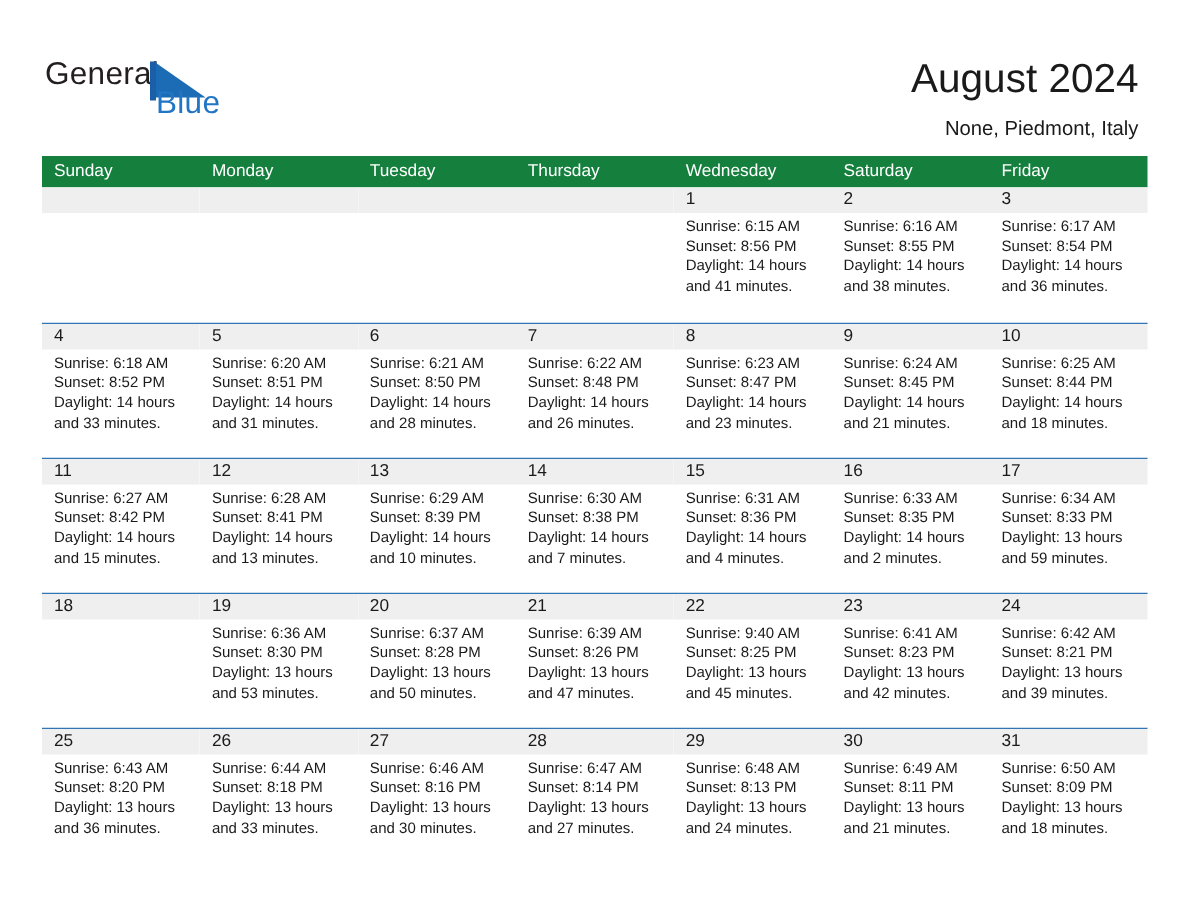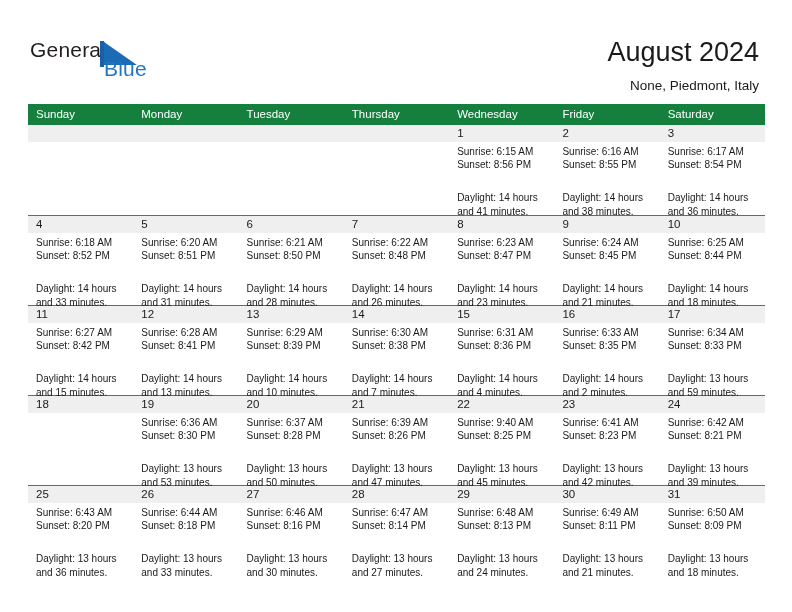--- a/index.html
+++ b/index.html
@@ -159,21 +159,20 @@
     padding: 3px 6px 0 8px;
     font-size: 10px;
     line-height: 13.2px;
     color: #1a1a1a;
   }
   .day-info div {
     white-space: nowrap;
   }
   .day-info .dl {
     white-space: normal;
-    margin-top: 20px;
   }
 </style>
 </head>
 <body>
 
 <div class="page">
 
   <div class="header">
 
     <div class="brand">
@@ -191,22 +190,22 @@
     <div class="subtitle">None, Piedmont, Italy</div>
   </div>
 
   <div class="calendar">
     <div class="weekday-row" id="weekday-row">
         <div class="weekday">Sunday</div>
         <div class="weekday">Monday</div>
         <div class="weekday">Tuesday</div>
         <div class="weekday">Thursday</div>
         <div class="weekday">Wednesday</div>
+        <div class="weekday">Saturday</div>
         <div class="weekday">Friday</div>
-        <div class="weekday">Saturday</div>
       </div>
     <div id="weeks-container">
         <div class="week-row first">
           <div class="day-cell empty">
             <div class="day-num-band">
               <span class="day-num"></span>
             </div>
           </div>
           <div class="day-cell empty">
             <div class="day-num-band">

